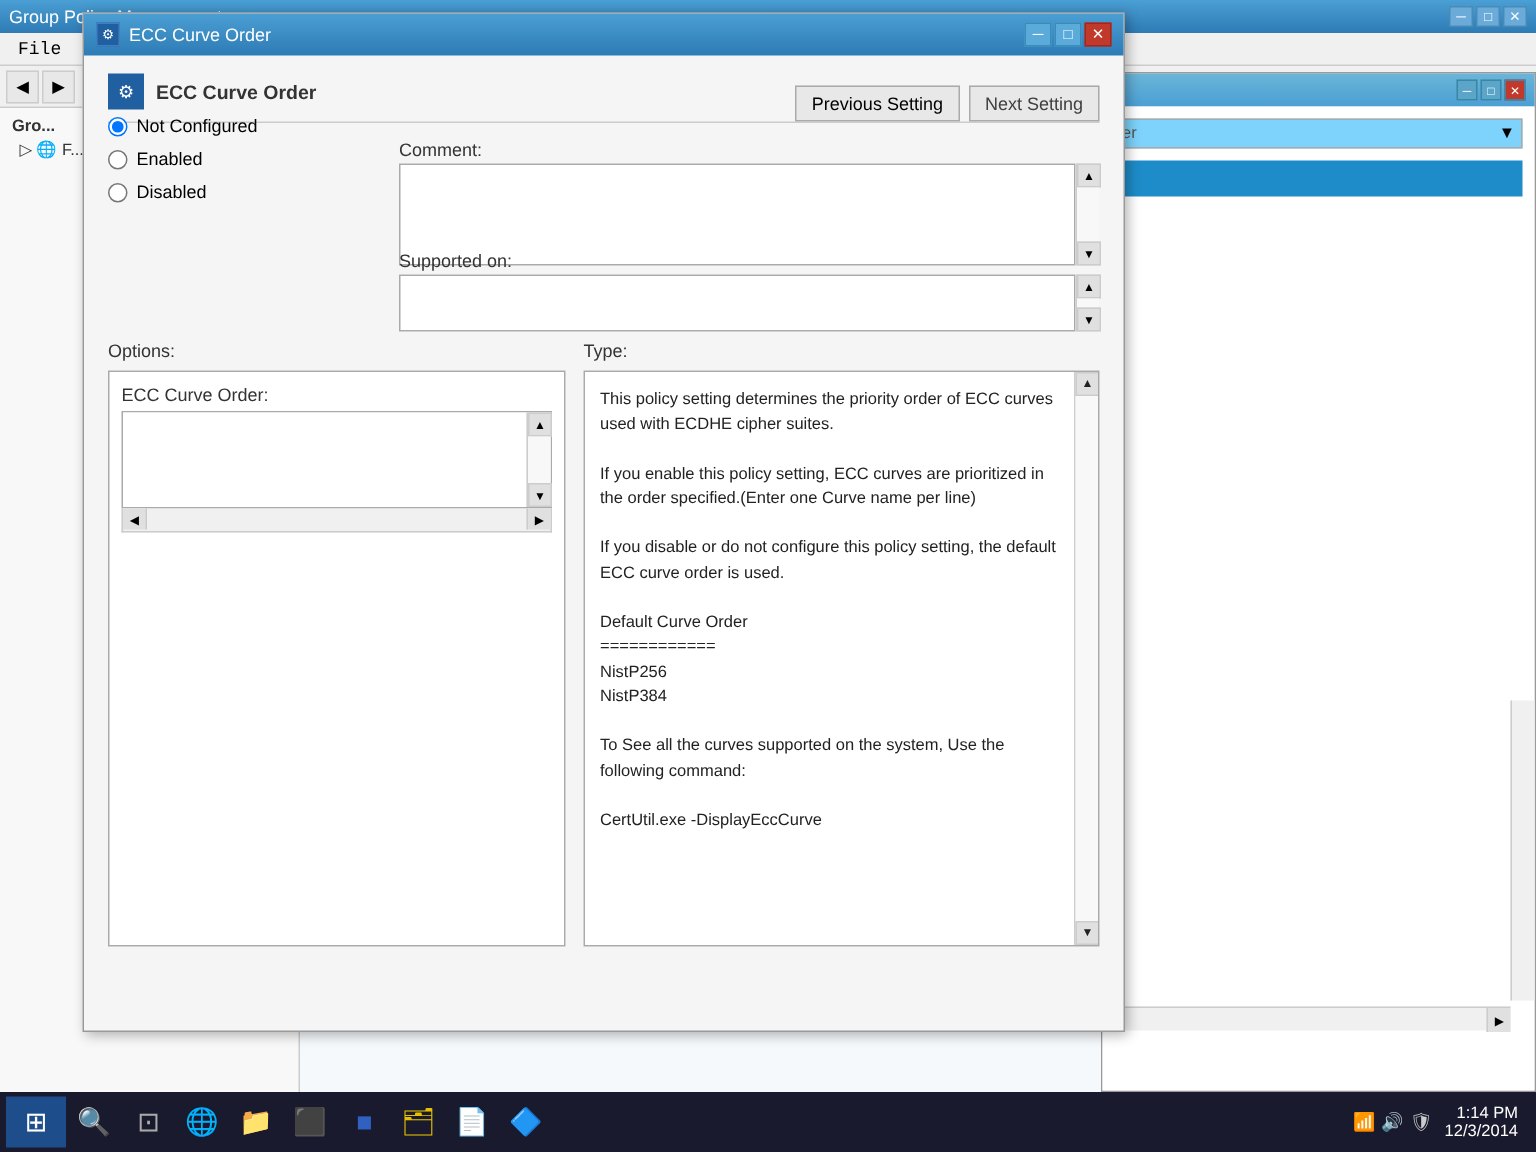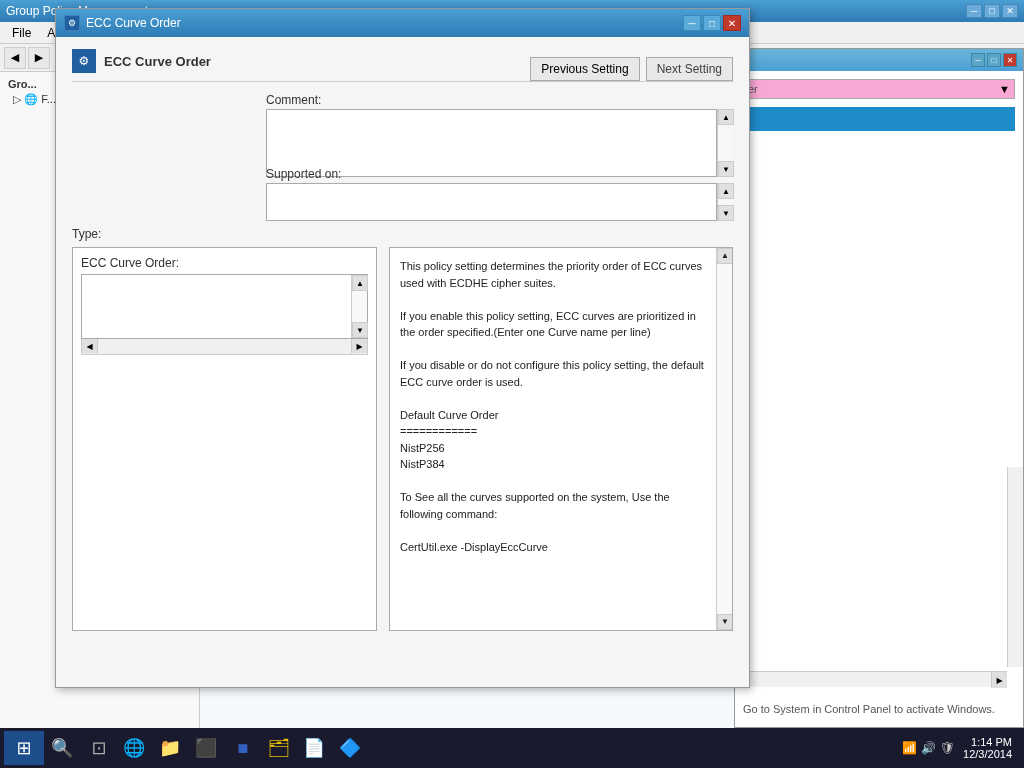--- a/index.html
+++ b/index.html
@@ -47,20 +47,21 @@
       height: 22px;
       display: flex;
       align-items: center;
       padding: 0 4px;
       border-bottom: 1px solid #ccc;
     }
     .menu-item {
       padding: 2px 8px;
       font-size: 12px;
       cursor: pointer;
+      font-family: Liberation Mono, monospace;
     }
 
     
     .toolbar {
       background: #f0f0f0;
       height: 28px;
       display: flex;
       align-items: center;
       padding: 0 4px;
       border-bottom: 1px solid #ccc;
@@ -485,39 +486,37 @@
       <span>■</span>
       <div class="bg-window2-controls">
         <div class="bg-win2-btn">─</div>
         <div class="bg-win2-btn">□</div>
         <div class="bg-win2-btn" style="background:#c0392b;">✕</div>
       </div>
     </div>
     <div style="background:white;height:calc(100% - 22px);padding:8px;position:relative;">
 
       <div style="display:flex;align-items:center;gap:4px;margin-bottom:8px;">
-        <div style="flex:1;height:20px;border:1px solid #aaa;background:#f9a8d4;font-size:11px;display:flex;align-items:center;padding:0 4px;">
+        <div style="flex:1;height:20px;border:1px solid #aaa;background:#7dd3fc;font-size:11px;display:flex;align-items:center;padding:0 4px;">
           <span style="flex:1;color:#555;">er</span>
           <span>▼</span>
         </div>
       </div>
 
       <div style="height:24px;background:#1e8cc8;margin-bottom:4px;"></div>
 
       <div style="font-size:11px;color:#333;line-height:1.6;padding-top:4px;">
       </div>
 
       <div style="position:absolute;right:0;bottom:60px;width:16px;height:200px;background:#f0f0f0;border-left:1px solid #ccc;"></div>
 
       <div style="position:absolute;bottom:40px;left:0;right:16px;height:16px;background:#f0f0f0;border-top:1px solid #ccc;">
         <div style="position:absolute;right:0;width:16px;height:16px;background:#e0e0e0;border-left:1px solid #ccc;display:flex;align-items:center;justify-content:center;font-size:8px;">▶</div>
       </div>
 
-      <div style="position:absolute;bottom:10px;left:8px;right:8px;font-size:11px;color:#555;line-height:1.4;">Go to System in Control Panel to
-activate Windows.</div>
     </div>
   </div>
 
   <div class="dialog">
 
     <div class="dialog-titlebar">
       <div class="dialog-title-left">
         <div class="dialog-icon">⚙</div>
         <span>ECC Curve Order</span>
       </div>
@@ -533,20 +532,36 @@
       <div class="policy-header">
         <div class="policy-icon">⚙</div>
         <span class="policy-title">ECC Curve Order</span>
       </div>
 
       <div style="position:absolute;top:48px;right:16px;display:flex;gap:6px;">
         <button class="nav-btn">Previous Setting</button>
         <button class="nav-btn" disabled="">Next Setting</button>
       </div>
 
+      <div class="left-panel-top">
+        <div class="radio-area">
+          <label class="radio-item">
+            <input type="radio" name="policy-state" class="radio-input" checked="" style="">
+            <span>Not Configured</span>
+          </label>
+          <label class="radio-item">
+            <input type="radio" name="policy-state" class="radio-input" style="">
+            <span>Enabled</span>
+          </label>
+          <label class="radio-item">
+            <input type="radio" name="policy-state" class="radio-input" style="">
+            <span>Disabled</span>
+          </label>
+        </div>
+      </div>
 
       <div style="position:absolute;top:84px;left:210px;right:16px;">
         <div class="field-label">Comment:</div>
         <div class="comment-box-wrapper">
           <textarea class="comment-textarea" style="width: calc(100% - 16px); height: 68px; border: 1px solid rgb(170, 170, 170); padding: 2px; font-size: 11px; resize: none;"></textarea>
           <div class="vert-scrollbar" style="position:absolute;right:0;top:0;width:16px;height:68px;background:#f0f0f0;border-left:1px solid #ccc;display:flex;flex-direction:column;">
             <div class="sb-btn">▲</div>
             <div style="flex:1;background:#f8f8f8;"></div>
             <div class="sb-btn">▼</div>
           </div>
@@ -559,20 +574,23 @@
           <textarea style="width: calc(100% - 16px); height: 38px; border: 1px solid rgb(170, 170, 170); padding: 2px; font-size: 11px; resize: none;"></textarea>
           <div style="position:absolute;right:0;top:0;width:16px;height:38px;background:#f0f0f0;border-left:1px solid #ccc;display:flex;flex-direction:column;">
             <div class="sb-btn">▲</div>
             <div style="flex:1;background:#f8f8f8;"></div>
             <div class="sb-btn">▼</div>
           </div>
         </div>
       </div>
 
       <div style="position:absolute;top:218px;left:16px;right:16px;display:flex;gap:12px;">
+        <div style="width:305px;flex-shrink:0;">
+          <span class="panel-label">Options:</span>
+        </div>
         <div style="flex:1;">
           <span class="panel-label">Type:</span>
         </div>
       </div>
 
       <div style="position:absolute;top:238px;left:16px;right:16px;bottom:56px;display:flex;gap:12px;">
 
         <div class="options-panel">
           <div class="options-box">
             <div class="ecc-label">ECC Curve Order:</div>

